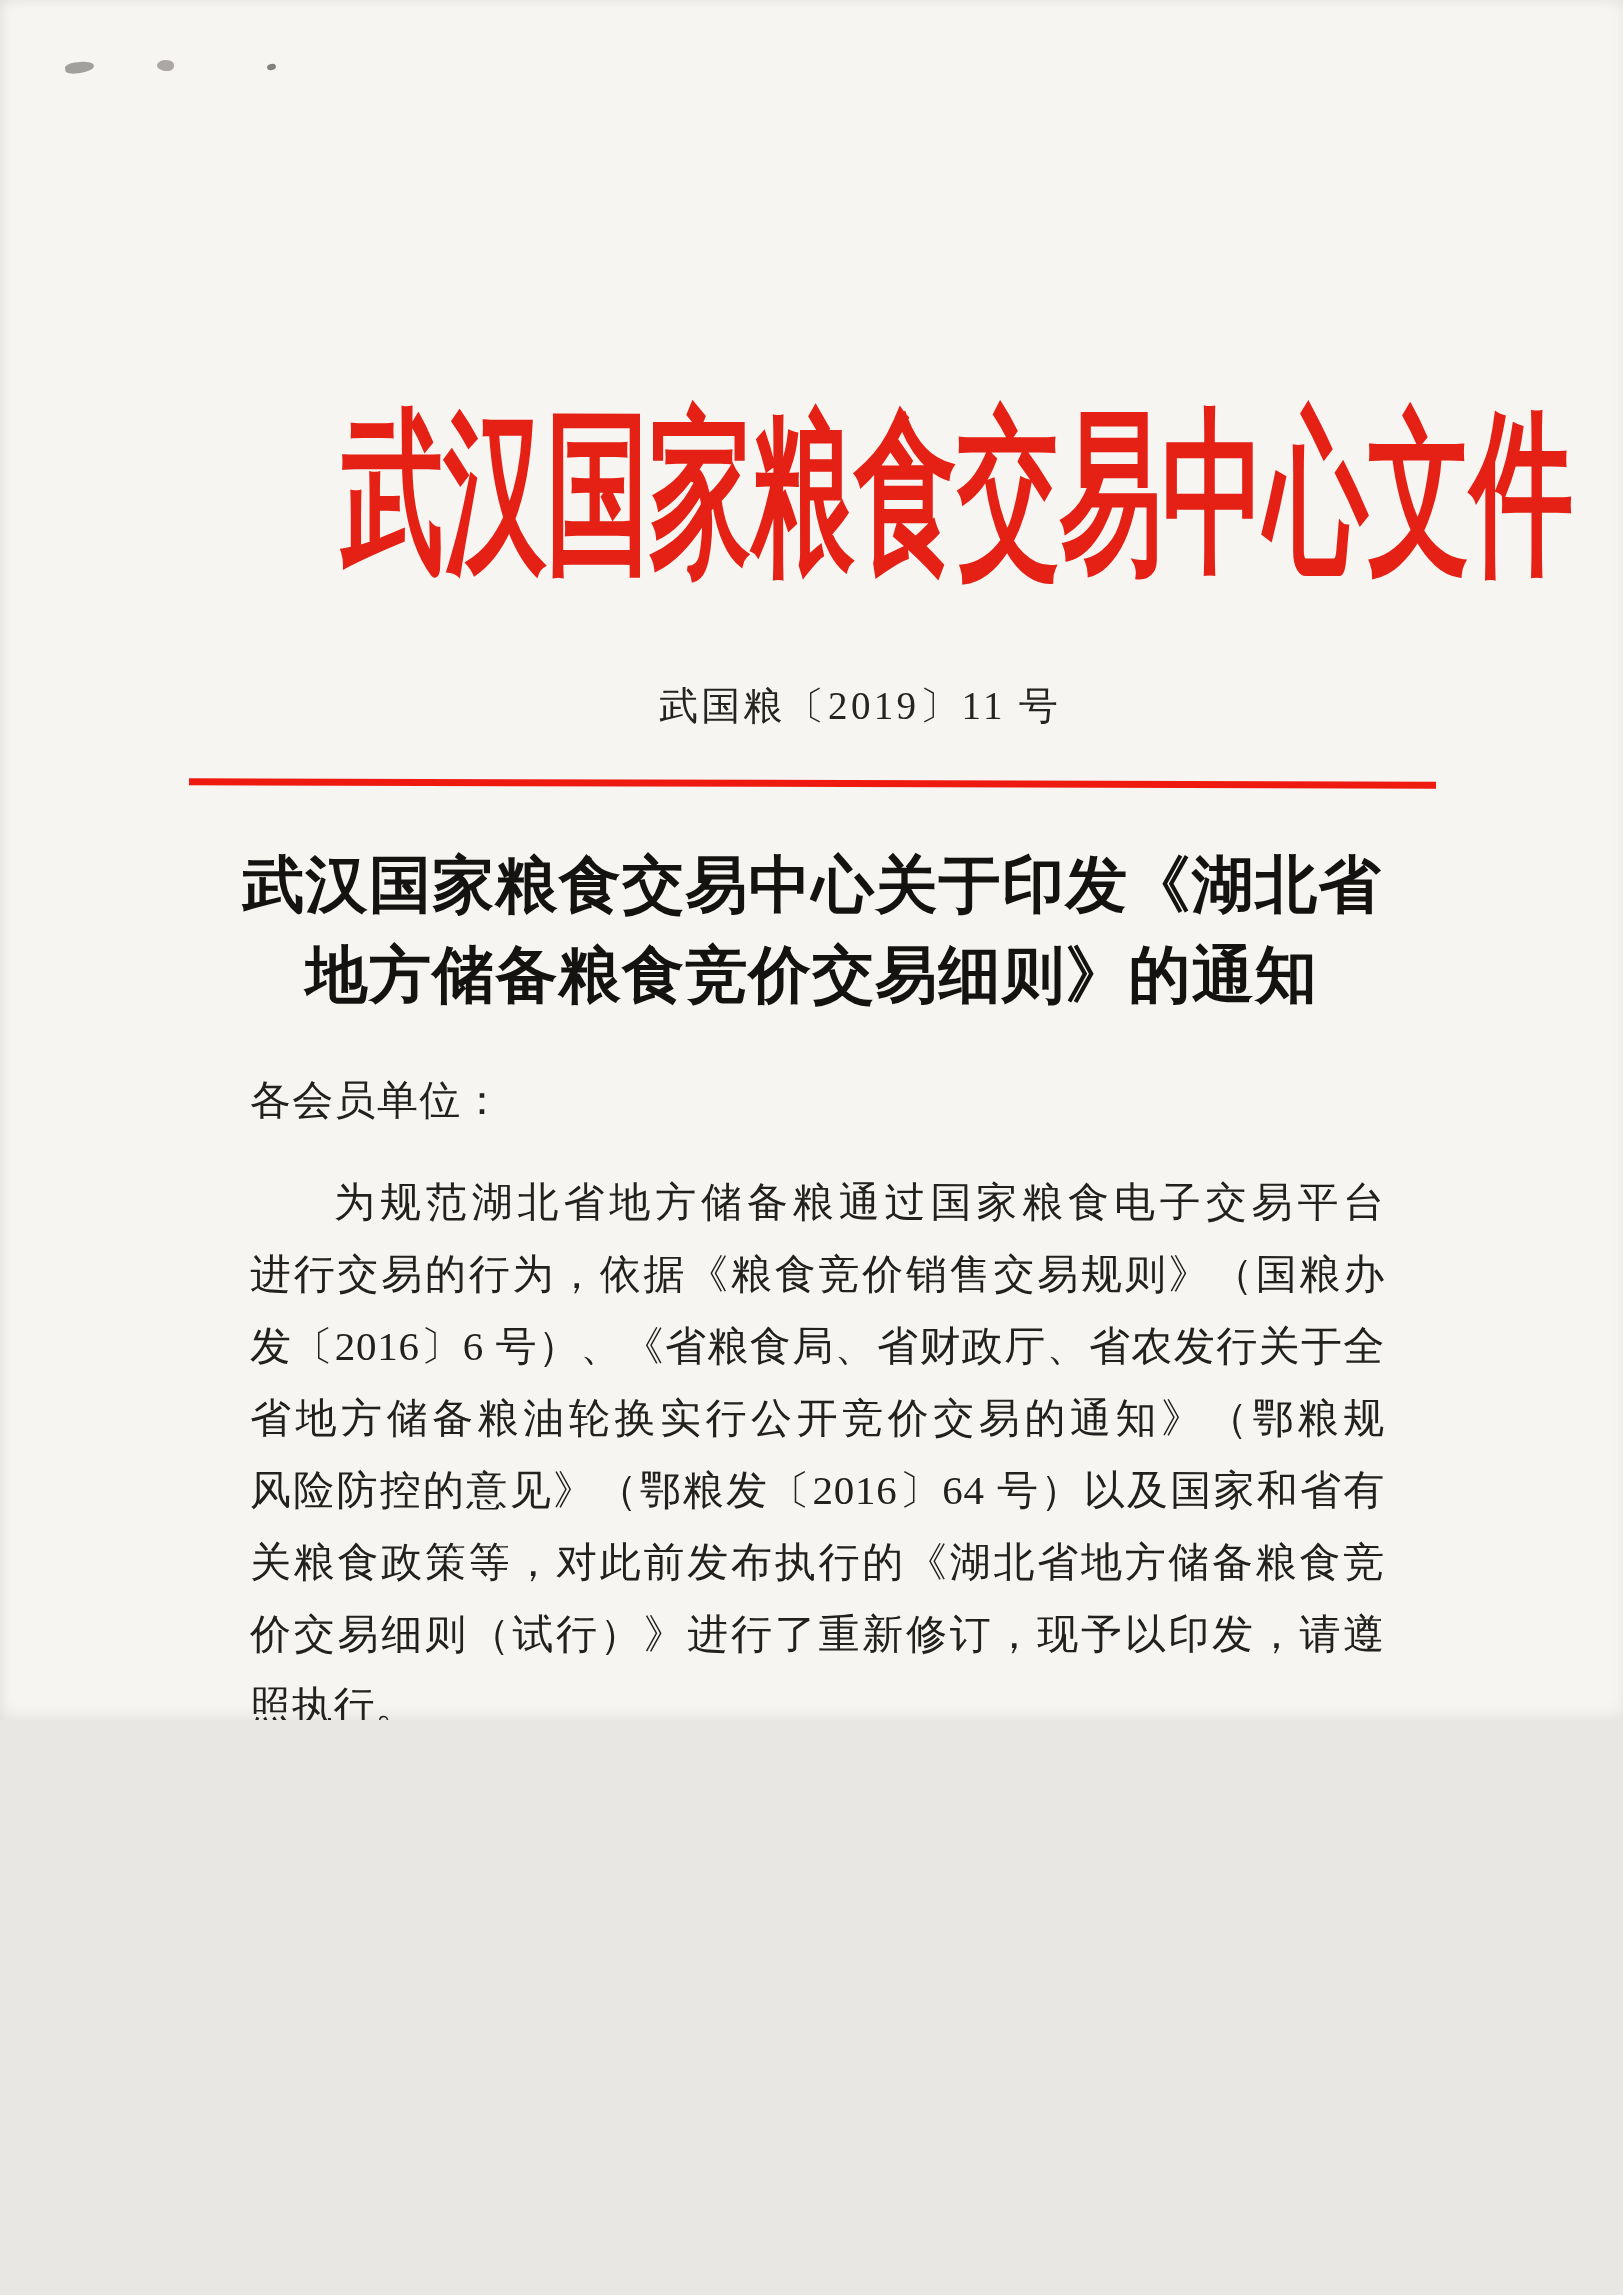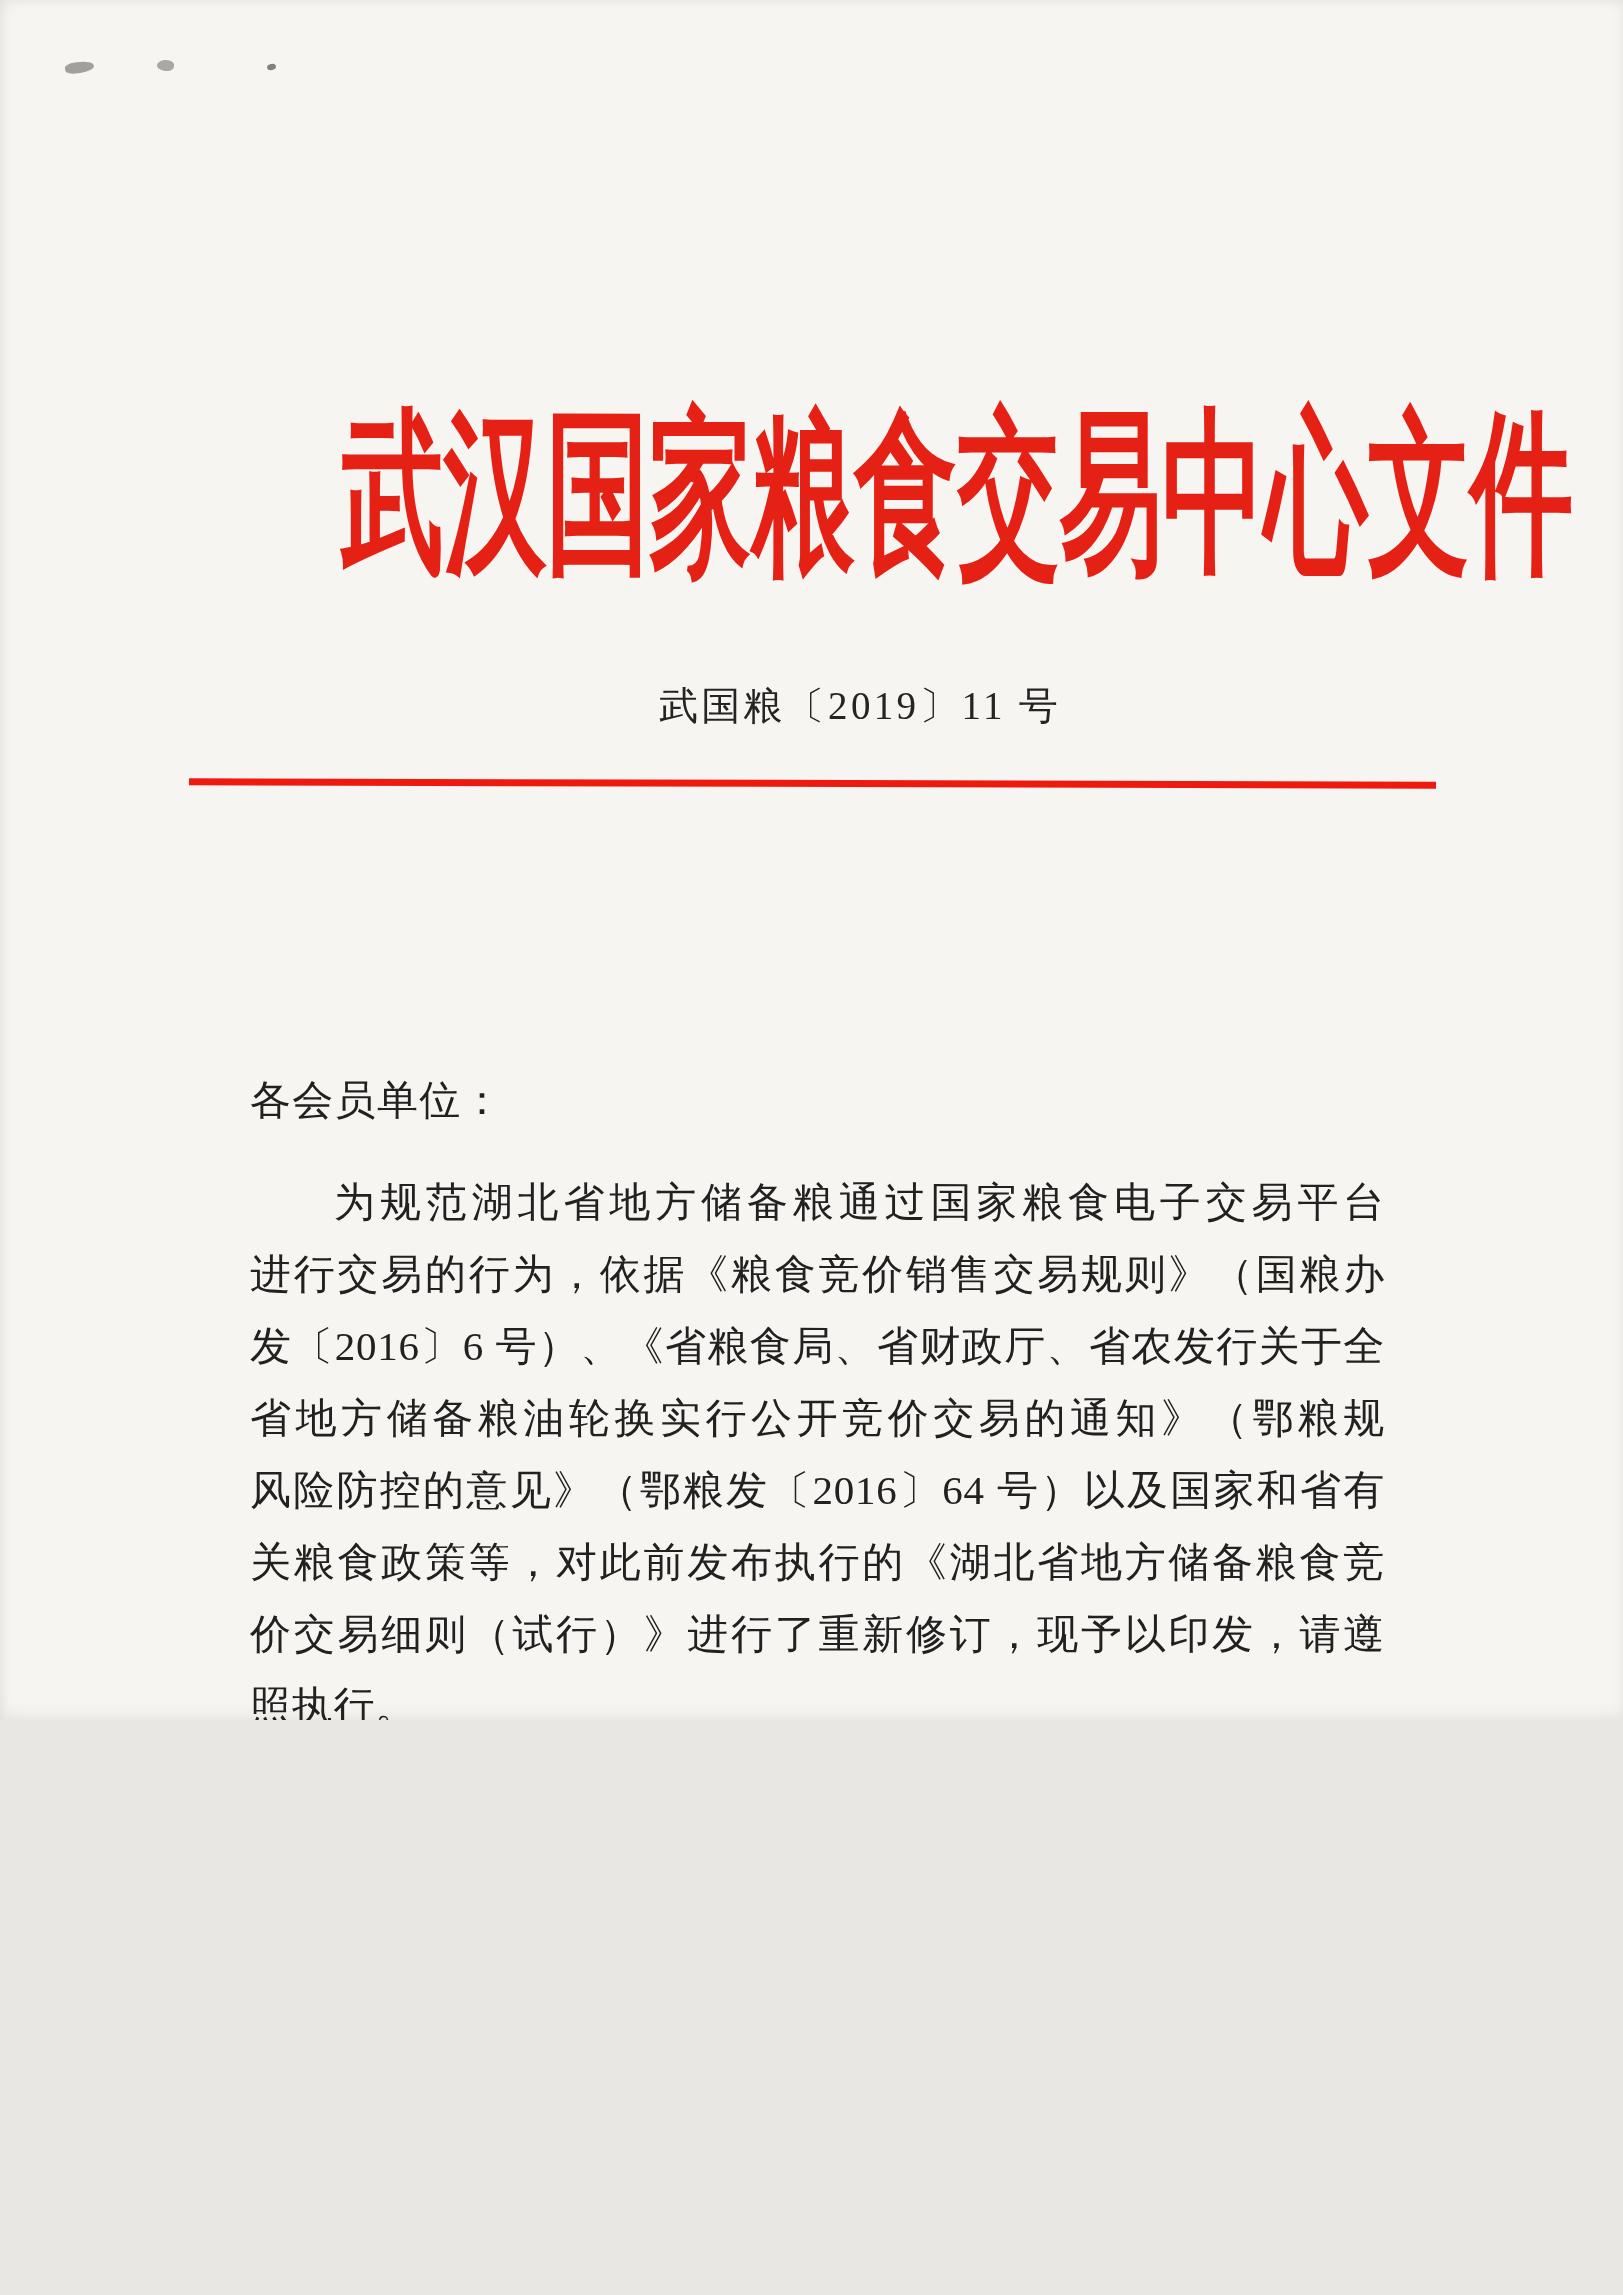--- a/index.html
+++ b/index.html
@@ -83,20 +83,24 @@
   <div class="mark m2"></div>
   <div class="mark m3"></div>
   <div class="mark m4"></div>
 
   <div class="header-title">武汉国家粮食交易中心文件</div>
 
   <div class="doc-number">武国粮〔2019〕11 号</div>
 
   <div class="red-rule"></div>
 
+  <div class="doc-title">
+    <div>武汉国家粮食交易中心关于印发《湖北省</div>
+    <div>地方储备粮食竞价交易细则》的通知</div>
+  </div>
 
   <div class="salutation">各会员单位：</div>
 
   <div class="body-block">
     <div class="body-line indent">为规范湖北省地方储备粮通过国家粮食电子交易平台</div>
     <div class="body-line">进行交易的行为，依据《粮食竞价销售交易规则》（国粮办</div>
     <div class="body-line">发〔2016〕6 号）、《省粮食局、省财政厅、省农发行关于全</div>
     <div class="body-line">省地方储备粮油轮换实行公开竞价交易的通知》（鄂粮规</div>
     <div class="body-line">风险防控的意见》（鄂粮发〔2016〕64 号）以及国家和省有</div>
     <div class="body-line">关粮食政策等，对此前发布执行的《湖北省地方储备粮食竞</div>

